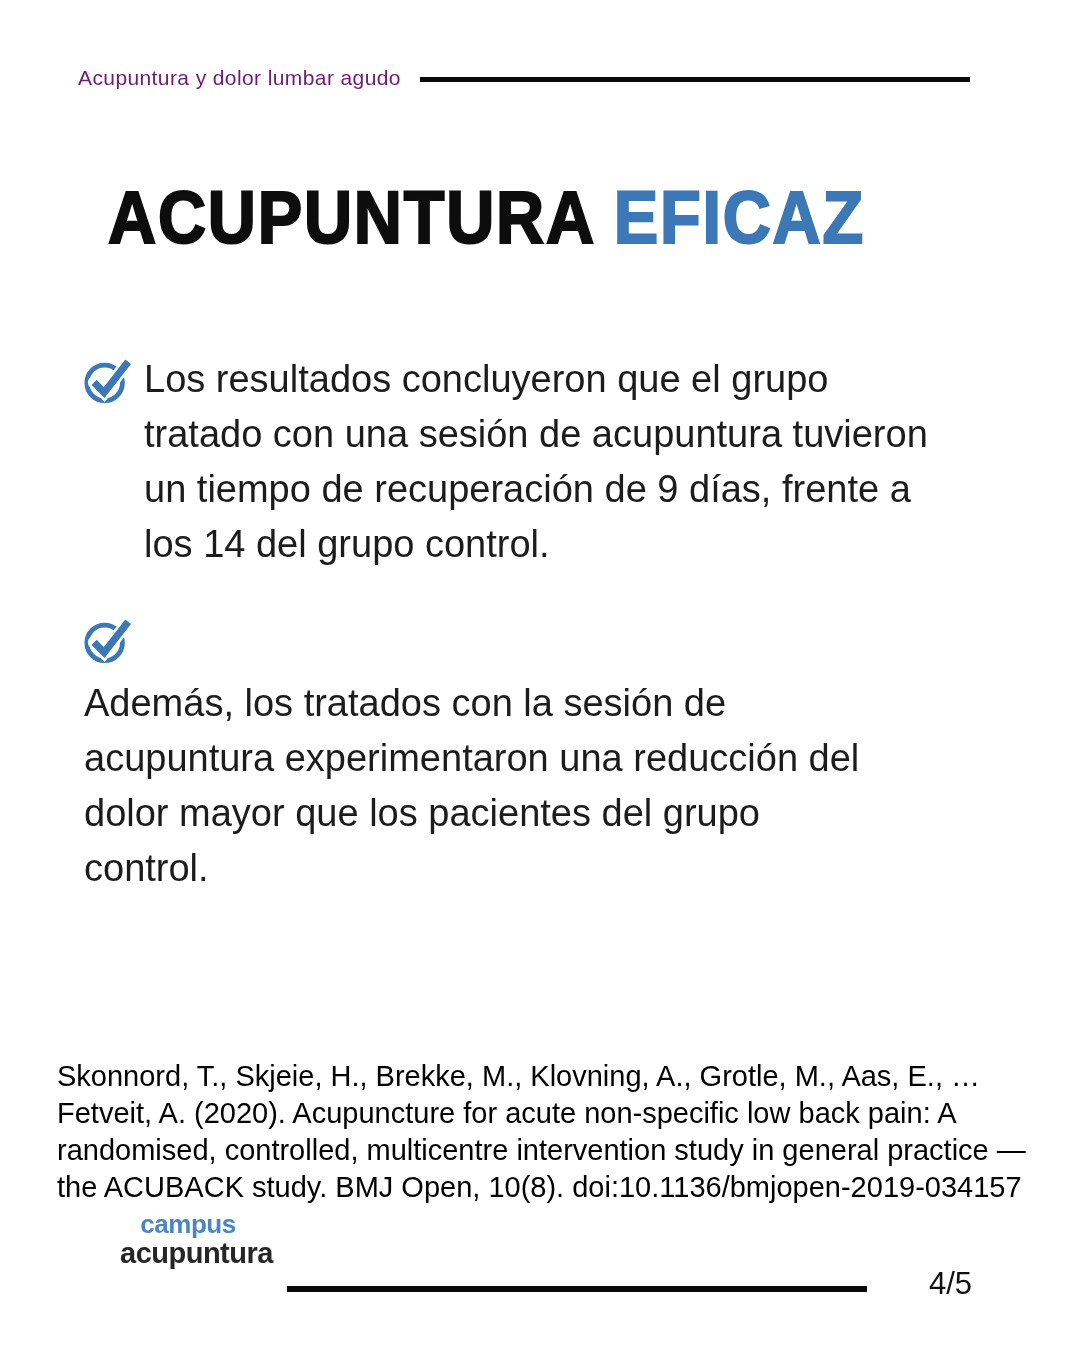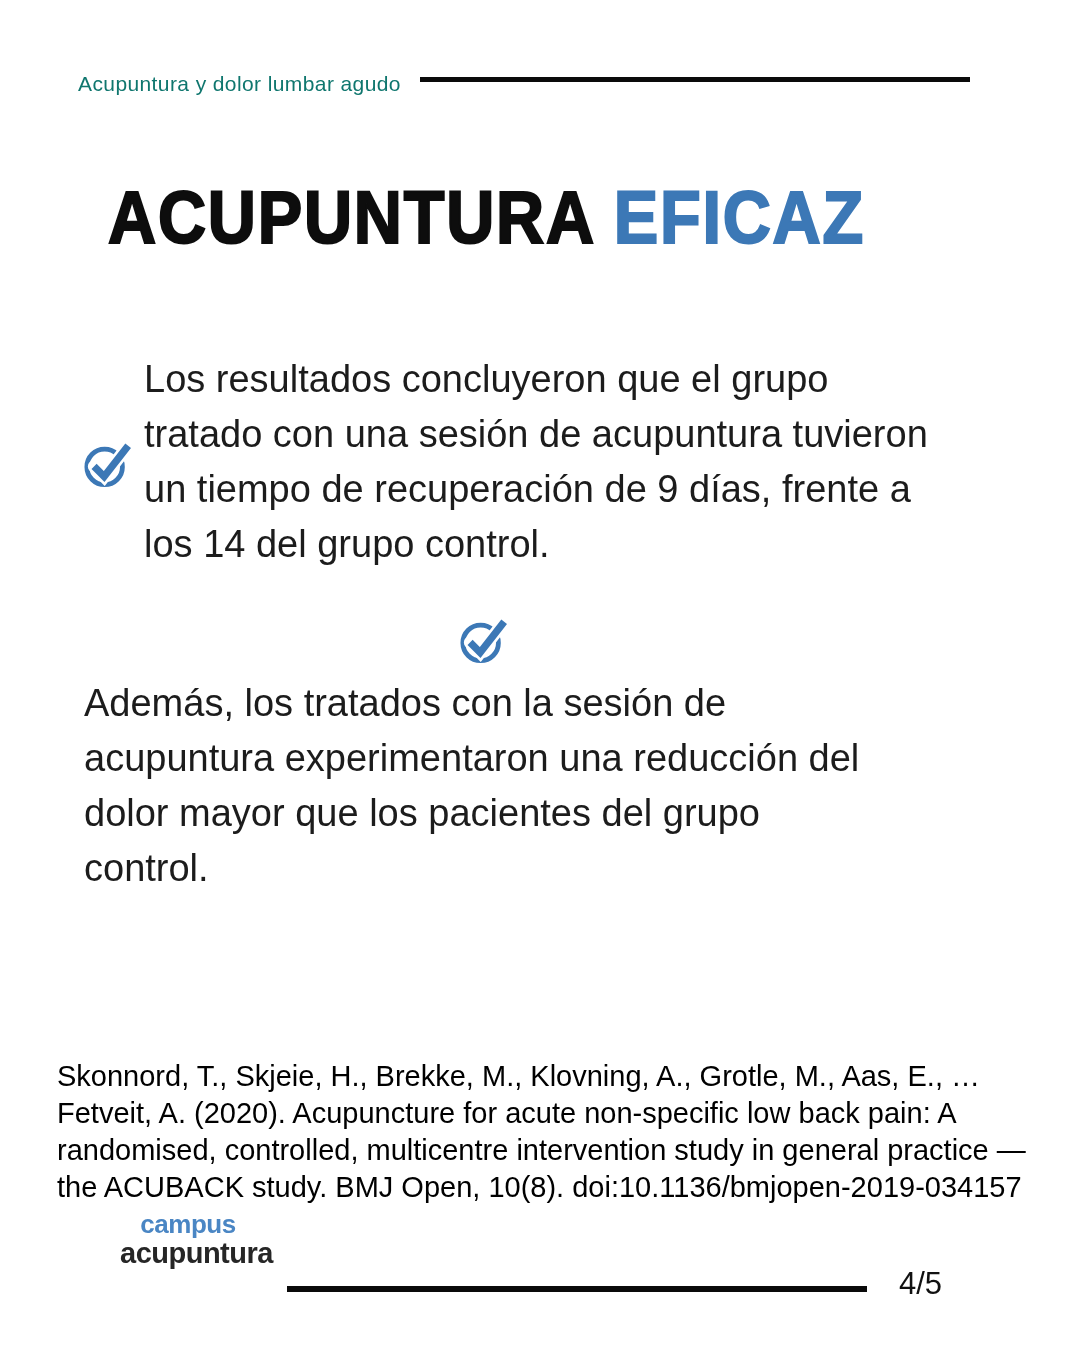--- a/index.html
+++ b/index.html
@@ -10,24 +10,24 @@
     margin: 0 auto;
     background: #ffffff;
     overflow: hidden;
     font-family: "Liberation Sans", sans-serif;
   }
 
   
   .kicker {
     position: absolute;
     left: 78px;
-    top: 72px;
+    top: 66px;
     font-size: 21px;
     letter-spacing: 0.4px;
-    color: #0f766e;
+    color: #701a75;
   }
   .header-line {
     position: absolute;
     left: 420px;
     top: 77px;
     width: 550px;
     height: 5px;
     background: #0a0a0a;
   }
 
@@ -45,21 +45,21 @@
     transform-origin: left top;
   }
   .title .w-black { color: #0d0d0d; -webkit-text-stroke: 2.2px #0d0d0d; }
   .title .w-blue  { color: #3c78b6; -webkit-text-stroke: 2.2px #3c78b6; }
 
   
   .bullet {
     position: absolute;
     left: 84px;
     display: flex;
-    align-items: center;
+    align-items: flex-start;
     gap: 12px;
   }
   .bullet.b1 { top: 352px; }
   .bullet.b2 { top: 612px; flex-direction: column; }
   .check {
     flex: 0 0 48px;
     width: 48px;
     height: 48px;
     margin-top: 4px;
   }
@@ -107,21 +107,21 @@
   .footer-line {
     position: absolute;
     left: 287px;
     top: 1286px;
     width: 580px;
     height: 6px;
     background: #0a0a0a;
   }
   .page-num {
     position: absolute;
-    left: 899px;
+    left: 929px;
     top: 1266px;
     font-size: 31px;
     color: #111111;
   }
 </style>
 </head>
 <body>
 
 <div class="page">
 

